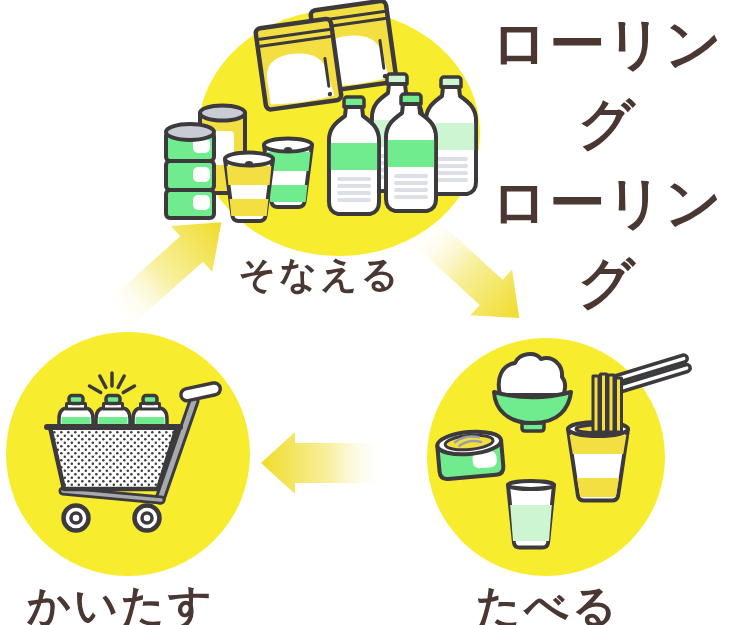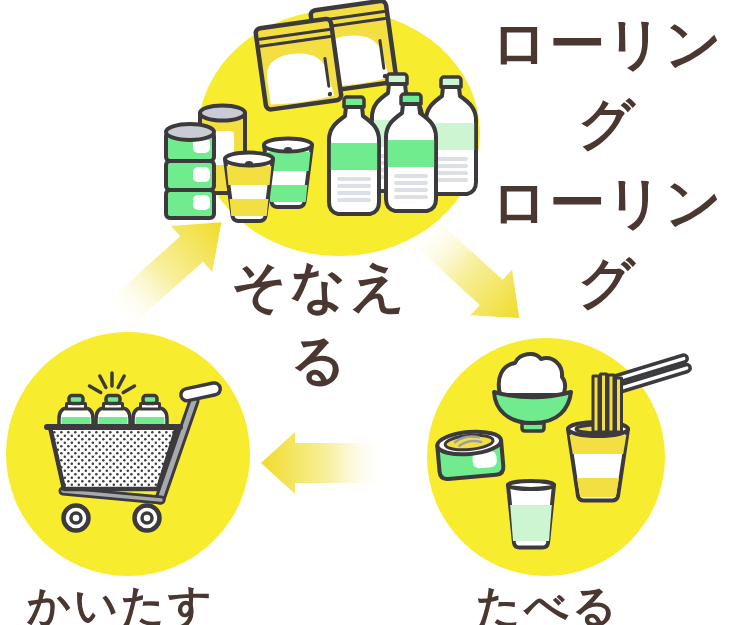--- a/index.html
+++ b/index.html
@@ -4,21 +4,21 @@
 <style>
   html,body{margin:0;padding:0;background:#fff;}
   .canvas{
     position:relative;width:752px;height:625px;background:#fff;overflow:hidden;
     font-family:"Liberation Sans","DejaVu Sans",sans-serif;
   }
   svg{position:absolute;left:0;top:0;}
   svg *{stroke-linecap:round;stroke-linejoin:round;}
   .txt{position:absolute;color:var(--text_brown);font-weight:900;text-align:center;}
   .title{left:462px;top:4px;width:290px;font-size:56px;line-height:1.42;letter-spacing:1px;}
-  .lbl-stock{left:205px;top:250px;width:230px;font-size:55px;letter-spacing:3px;}
+  .lbl-stock{left:205px;top:250px;width:230px;font-size:37px;letter-spacing:3px;}
   .lbl-buy{left:15px;top:577px;width:212px;font-size:43px;letter-spacing:3px;}
   .lbl-eat{left:448px;top:577px;width:200px;font-size:44px;letter-spacing:3px;}
 </style>
 </head>
 <body>
 
 <div class="canvas">
 
   <svg viewBox="0 0 752 625" width="752" height="625">
     <defs>

